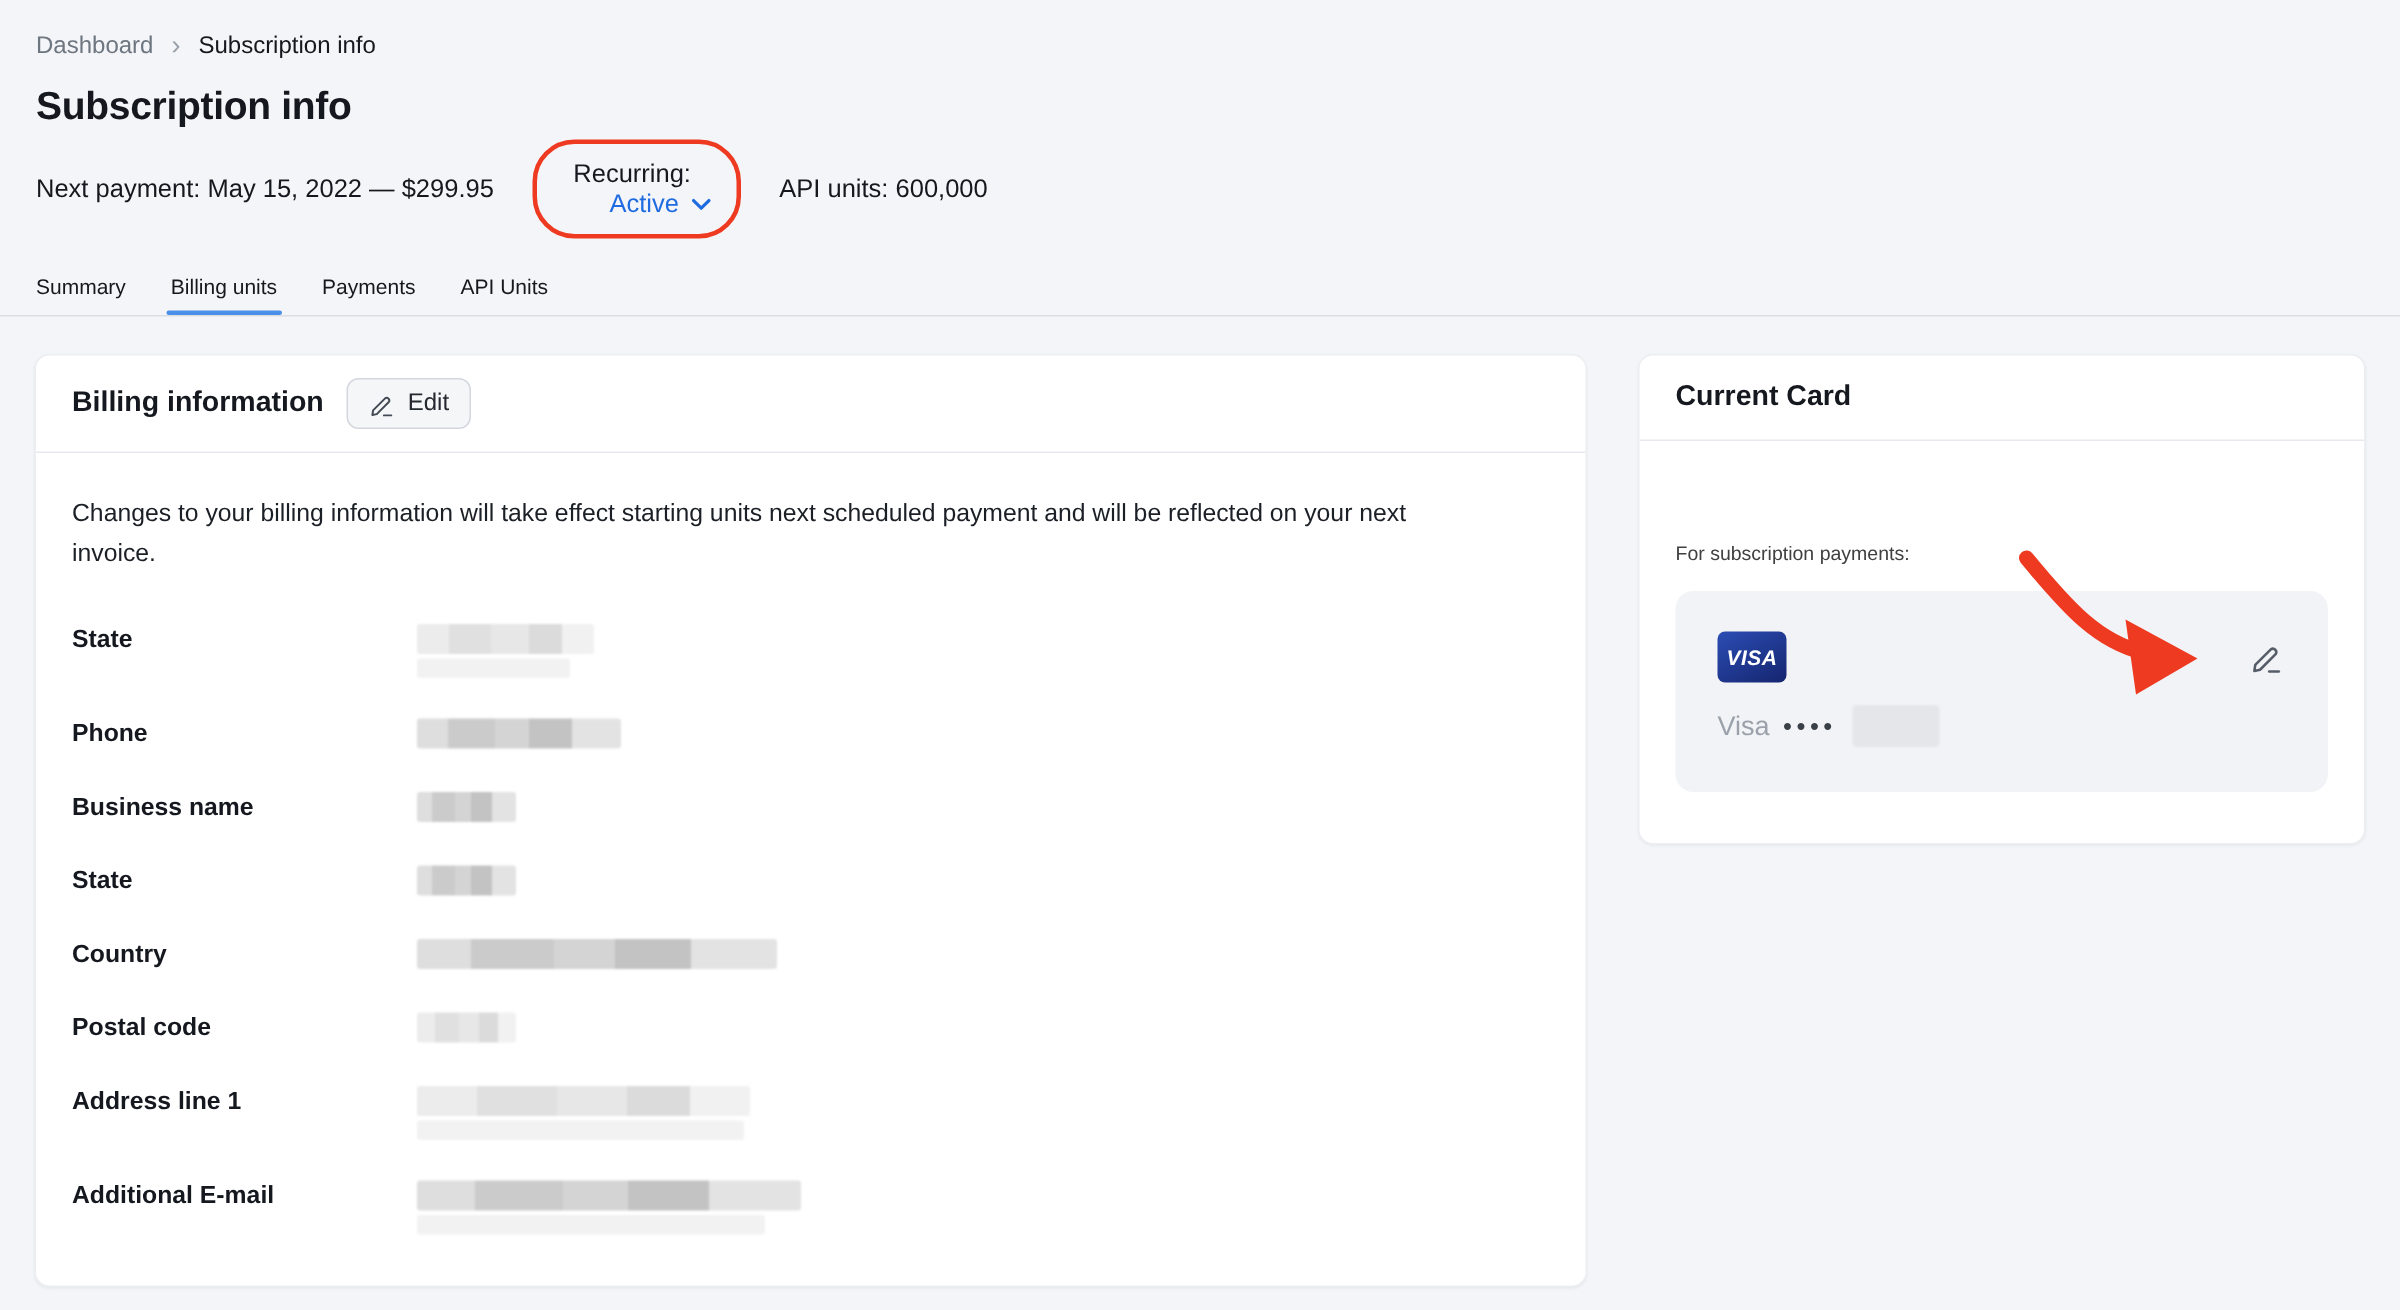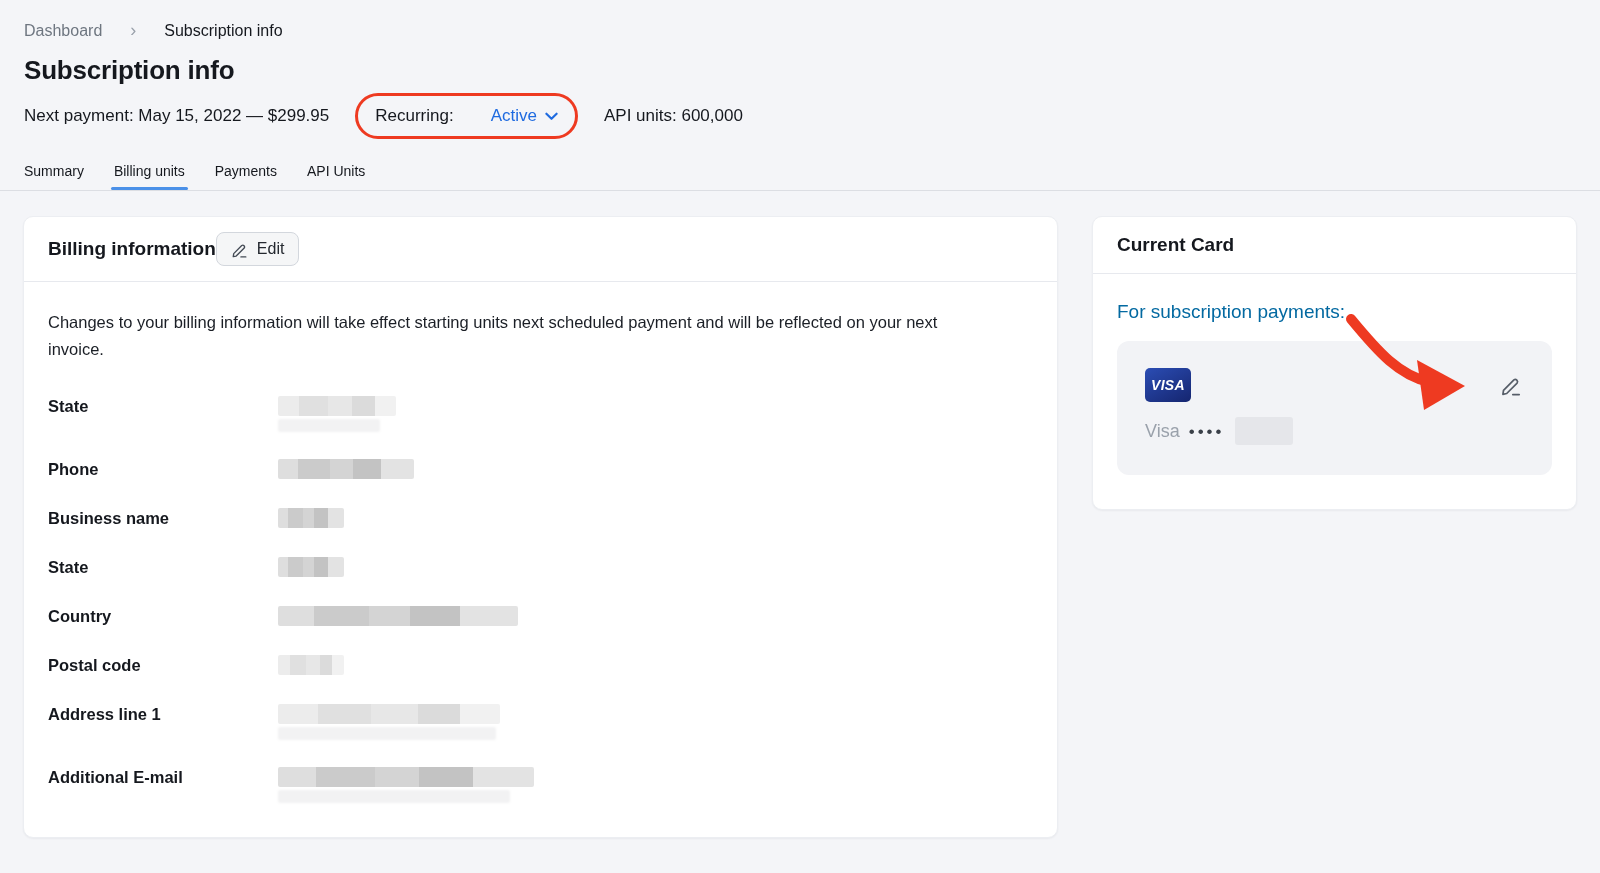--- a/index.html
+++ b/index.html
@@ -14,32 +14,33 @@
   *{box-sizing:border-box;margin:0;padding:0;}
   html,body{width:1600px;height:873px;}
   body{
     background:var(--page-bg);
     font-family:"Liberation Sans","DejaVu Sans",sans-serif;
     color:var(--text-dark);
     overflow:hidden;
     position:relative;
   }
   .top-section{padding:22px 24px 0;}
-  .breadcrumb{display:flex;align-items:center;gap:28px;font-size:16px;}
+  .breadcrumb{display:flex;align-items:center;gap:12px;font-size:16px;}
   .crumb-link{color:var(--text-gray);cursor:pointer;}
   .crumb-sep{color:#9aa1ab;font-size:18px;line-height:1;transform:translateY(-1px);}
   .crumb-current{color:var(--text-dark);}
   .page-title{font-size:26px;font-weight:700;letter-spacing:-.2px;margin-top:15px;}
   .meta-row{display:flex;align-items:center;margin-top:7px;font-size:17px;}
   .next-payment{margin-right:26px;}
   .recurring-annotation{
     display:flex;align-items:center;
     border:3px solid var(--annotation-red);
     border-radius:28px;
     padding:10px 17px;
+    flex-direction:column;
   }
   .recurring-label{margin-right:6px;}
   .recurring-dropdown{
     display:flex;align-items:center;gap:8px;
     background:none;border:none;cursor:pointer;
     font-size:17px;color:var(--accent-blue);
     font-family:inherit;
     margin-left:31px;
   }
   .chevron-down{width:13px;height:9px;display:block;}
@@ -68,41 +69,41 @@
 
   .content{display:flex;align-items:flex-start;gap:34px;padding:25px 23px 0;}
   .card{
     background:#fff;
     border:1px solid #eceef2;
     border-radius:10px;
     box-shadow:0 1px 2px rgba(16,24,40,.05);
   }
   .card-billing{width:1035px;}
   .card-current{width:485px;}
-  .card-header{display:flex;align-items:center;gap:0;padding:15px 24px;border-bottom:1px solid var(--divider);min-height:57px;}
+  .card-header{display:flex;align-items:center;gap:15px;padding:15px 24px;border-bottom:1px solid var(--divider);min-height:57px;}
   .card-title{font-size:19px;font-weight:700;}
   .edit-btn{
     display:flex;align-items:center;gap:9px;
     background:#f5f6f7;border:1px solid #d3d7dd;border-radius:8px;
     padding:7px 14px;font-size:16px;color:#24282f;cursor:pointer;
     font-family:inherit;
   }
   .pencil{width:17px;height:17px;display:block;color:#434a54;}
   .card-body{padding:27px 24px 34px;}
   .note{font-size:16.5px;line-height:27px;max-width:935px;margin-bottom:32px;color:#1b1f26;}
   .field-row{display:flex;margin-bottom:26px;}
   .field-row:last-child{margin-bottom:0;}
   .field-label{width:230px;flex:none;font-weight:700;font-size:16.5px;line-height:23px;}
   .field-value{padding-top:1px;}
   .px{border-radius:2px;filter:blur(.7px);height:20px;}
   .px-a{background:linear-gradient(90deg,#ececec 0 18%,#e0e0e0 0 42%,#e7e7e7 0 63%,#dbdbdb 0 82%,#f1f1f1 0 100%);}
   .px-b{background:linear-gradient(90deg,#dedede 0 15%,#cbcbcb 0 38%,#d4d4d4 0 55%,#c3c3c3 0 76%,#e3e3e3 0 100%);}
   .px2{height:13px;margin-top:3px;background:#f2f2f3;border-radius:2px;filter:blur(.8px);}
 
-  .cc-subtitle{font-size:19px;color:#0369a1;}
+  .cc-subtitle{font-size:13px;color:#404040;margin-top:40px;}
   .cc-box{
     position:relative;
     margin-top:18px;
     background:#f2f3f6;
     border-radius:12px;
     padding:27px 30px 30px 28px;
   }
   .cc-row1{display:flex;align-items:center;justify-content:space-between;}
   .visa-badge{
     width:46px;height:34px;border-radius:5px;

